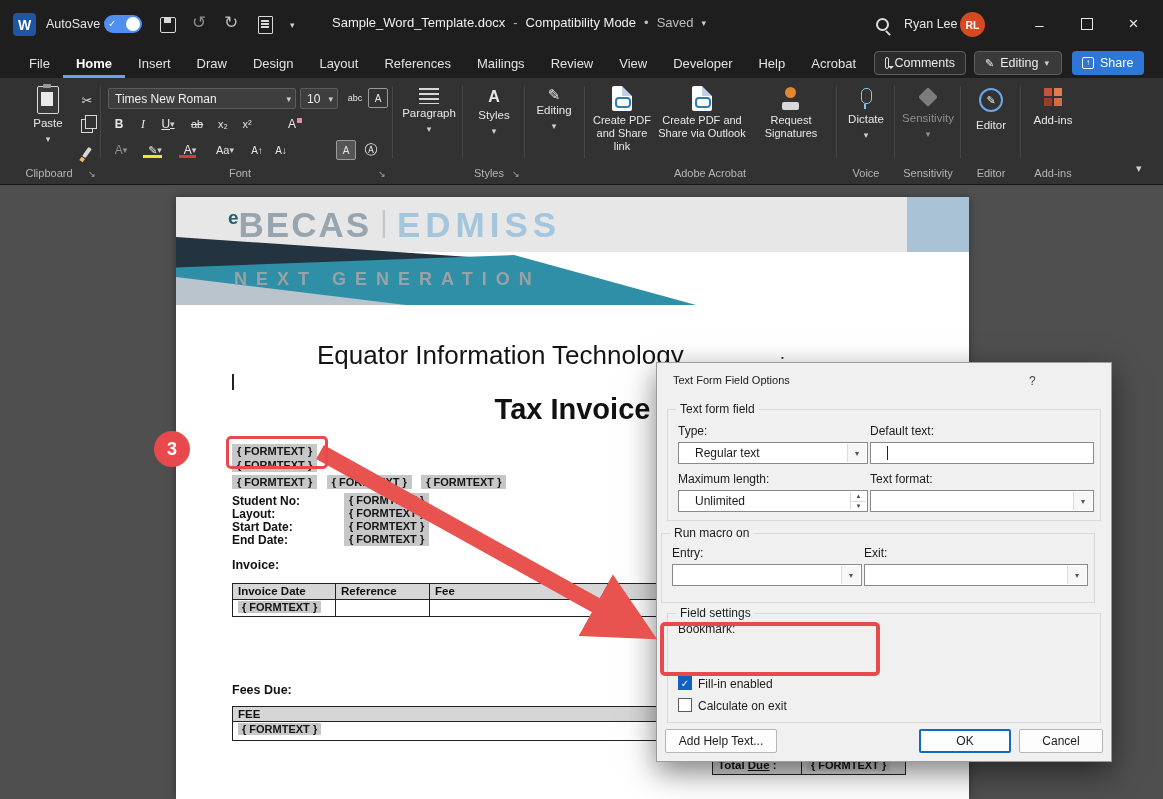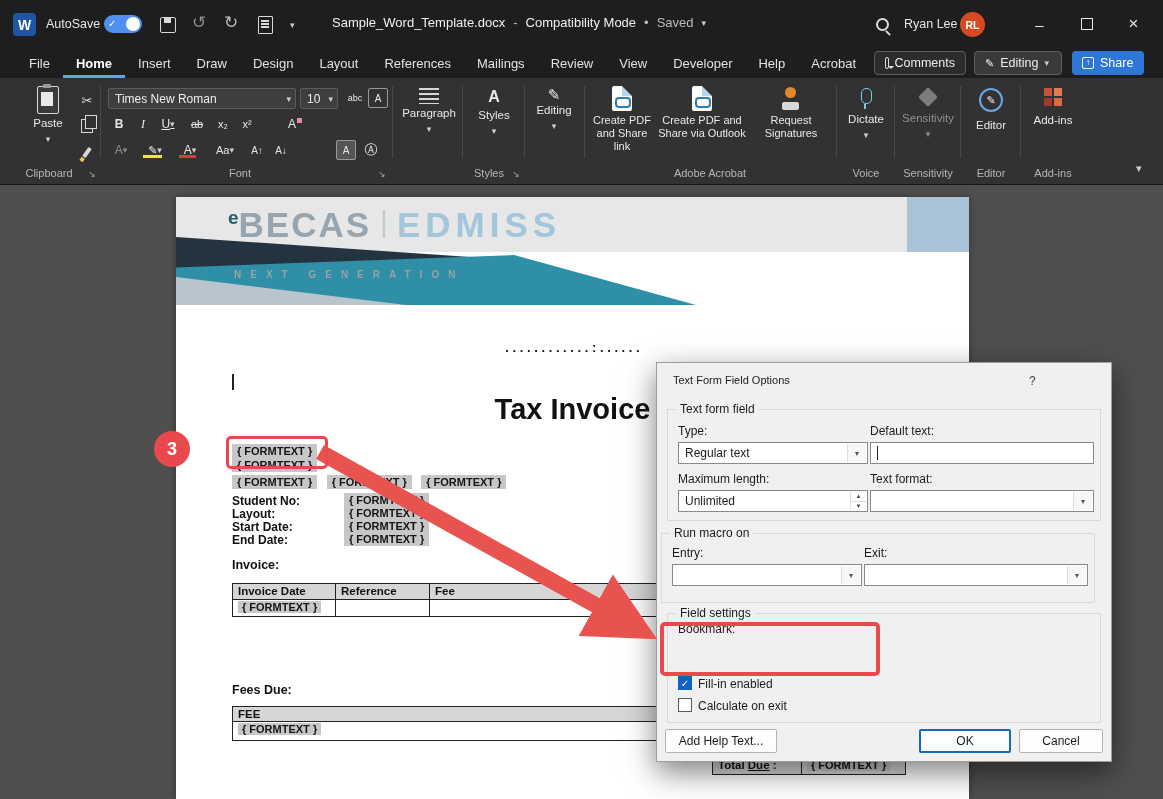--- a/index.html
+++ b/index.html
@@ -93,21 +93,21 @@
   .tcell{position:absolute;box-sizing:border-box;border:1px solid #222;font-size:11.5px;color:#111;
          padding:1px 5px;overflow:hidden;white-space:nowrap}
   .thead{background:#d6d6d6;font-weight:bold}
   
   .dialog{position:absolute;left:656px;top:362px;width:454px;height:398px;background:#f0f0f0;
           border:1px solid #9d9d9d;box-shadow:0 10px 28px rgba(0,0,0,.5);z-index:40;font-size:12px;color:#1b1b1b}
   .grp{position:absolute;border:1px solid #d9d9d9;box-sizing:border-box}
   .grp-label{position:absolute;top:-8px;left:8px;background:#f0f0f0;padding:0 4px;font-size:12px;color:#1b1b1b}
   .dlabel{position:absolute;font-size:12px;color:#1b1b1b;white-space:nowrap}
   .field{position:absolute;height:22px;background:#fff;border:1px solid #8a8a8a;box-sizing:border-box;
-         display:flex;align-items:center;padding-left:6px;font-size:12px;color:#1b1b1b}
+         display:flex;align-items:center;padding-left:16px;font-size:12px;color:#1b1b1b}
   .cvbox{position:absolute;right:1px;top:1px;bottom:1px;width:18px;background:#f7f7f7;border-left:1px solid #dcdcdc;
          display:flex;align-items:center;justify-content:center;font-size:8px;color:#555}
   .spincol{position:absolute;right:1px;top:1px;bottom:1px;width:16px;display:flex;flex-direction:column}
   .spincol span{flex:1;display:flex;align-items:center;justify-content:center;font-size:6px;color:#444;
                 border-left:1px solid #dcdcdc}
   .spincol span:first-child{border-bottom:1px solid #dcdcdc}
   .cb{position:absolute;width:14px;height:14px;border:1px solid #5a5a5a;background:#fff;box-sizing:border-box;
       display:flex;align-items:center;justify-content:center;font-size:10px;color:#fff}
   .cb.checked{background:#0f62c4;border-color:#0f62c4}
   .cblabel{position:absolute;font-size:12px;color:#1b1b1b}
@@ -369,23 +369,24 @@
       <div class="abs" style="left:731px;top:0;width:62px;height:55px;background:#a9c2d6"></div>
       <div class="abs" style="left:0;top:40px;width:340px;height:42px;background:#233340;clip-path:polygon(0 0,100% 55%,76% 100%,0 100%)"></div>
       <div class="abs" style="left:0;top:58px;width:520px;height:50px;background:#2f8fa6;clip-path:polygon(0 25%,65% 0,100% 100%,0 100%)"></div>
       <div class="abs" style="left:0;top:80px;width:230px;height:28px;background:#b9c4cc;clip-path:polygon(0 0,100% 100%,0 100%)"></div>
       <div class="abs" style="left:52px;top:8px;display:flex;align-items:flex-start">
         <span style="font-size:19px;font-weight:bold;color:#23606e;margin-top:2px">e</span>
         <span style="font-size:35px;font-weight:800;color:#99a5ae;letter-spacing:2px">BECAS</span>
         <span style="font-size:30px;color:#c2cad0;margin:0 9px">|</span>
         <span style="font-size:35px;font-weight:800;color:#a3c6dc;letter-spacing:5px">EDMISS</span>
       </div>
-      <span class="abs" style="left:58px;top:72px;font-size:10px;font-weight:bold;letter-spacing:9px;color:#9aa1a7">NEXT GENERATION</span>
+      <span class="abs" style="left:58px;top:72px;font-size:18px;font-weight:bold;letter-spacing:9px;color:#9aa1a7">NEXT GENERATION</span>
 
       <div class="abs" style="left:0;top:143px;width:793px;display:flex;justify-content:center;align-items:baseline;gap:10px">
+        <span style="font-size:26px;color:#141414">Equator Information Technology</span>
         <span style="font-size:13px;font-weight:bold;color:#141414;white-space:nowrap">. . . . . . . . . . . . : . . . . . .</span>
       </div>
       <div class="abs" style="left:56px;top:177px;width:1.5px;height:16px;background:#222"></div>
       <span class="abs" style="left:0;top:196px;width:793px;text-align:center;font-size:29px;font-weight:bold;color:#111">Tax Invoice</span>
 
       <span class="ft abs" style="left:56px;top:247px">{ FORMTEXT }</span>
       <span class="ft abs" style="left:56px;top:261px">{ FORMTEXT }</span>
       <div class="abs" style="left:56px;top:275px;white-space:nowrap">
         <span class="ft" style="margin-right:5px">{ FORMTEXT }</span>
         <span class="ft" style="margin-right:5px">{ FORMTEXT }</span>

